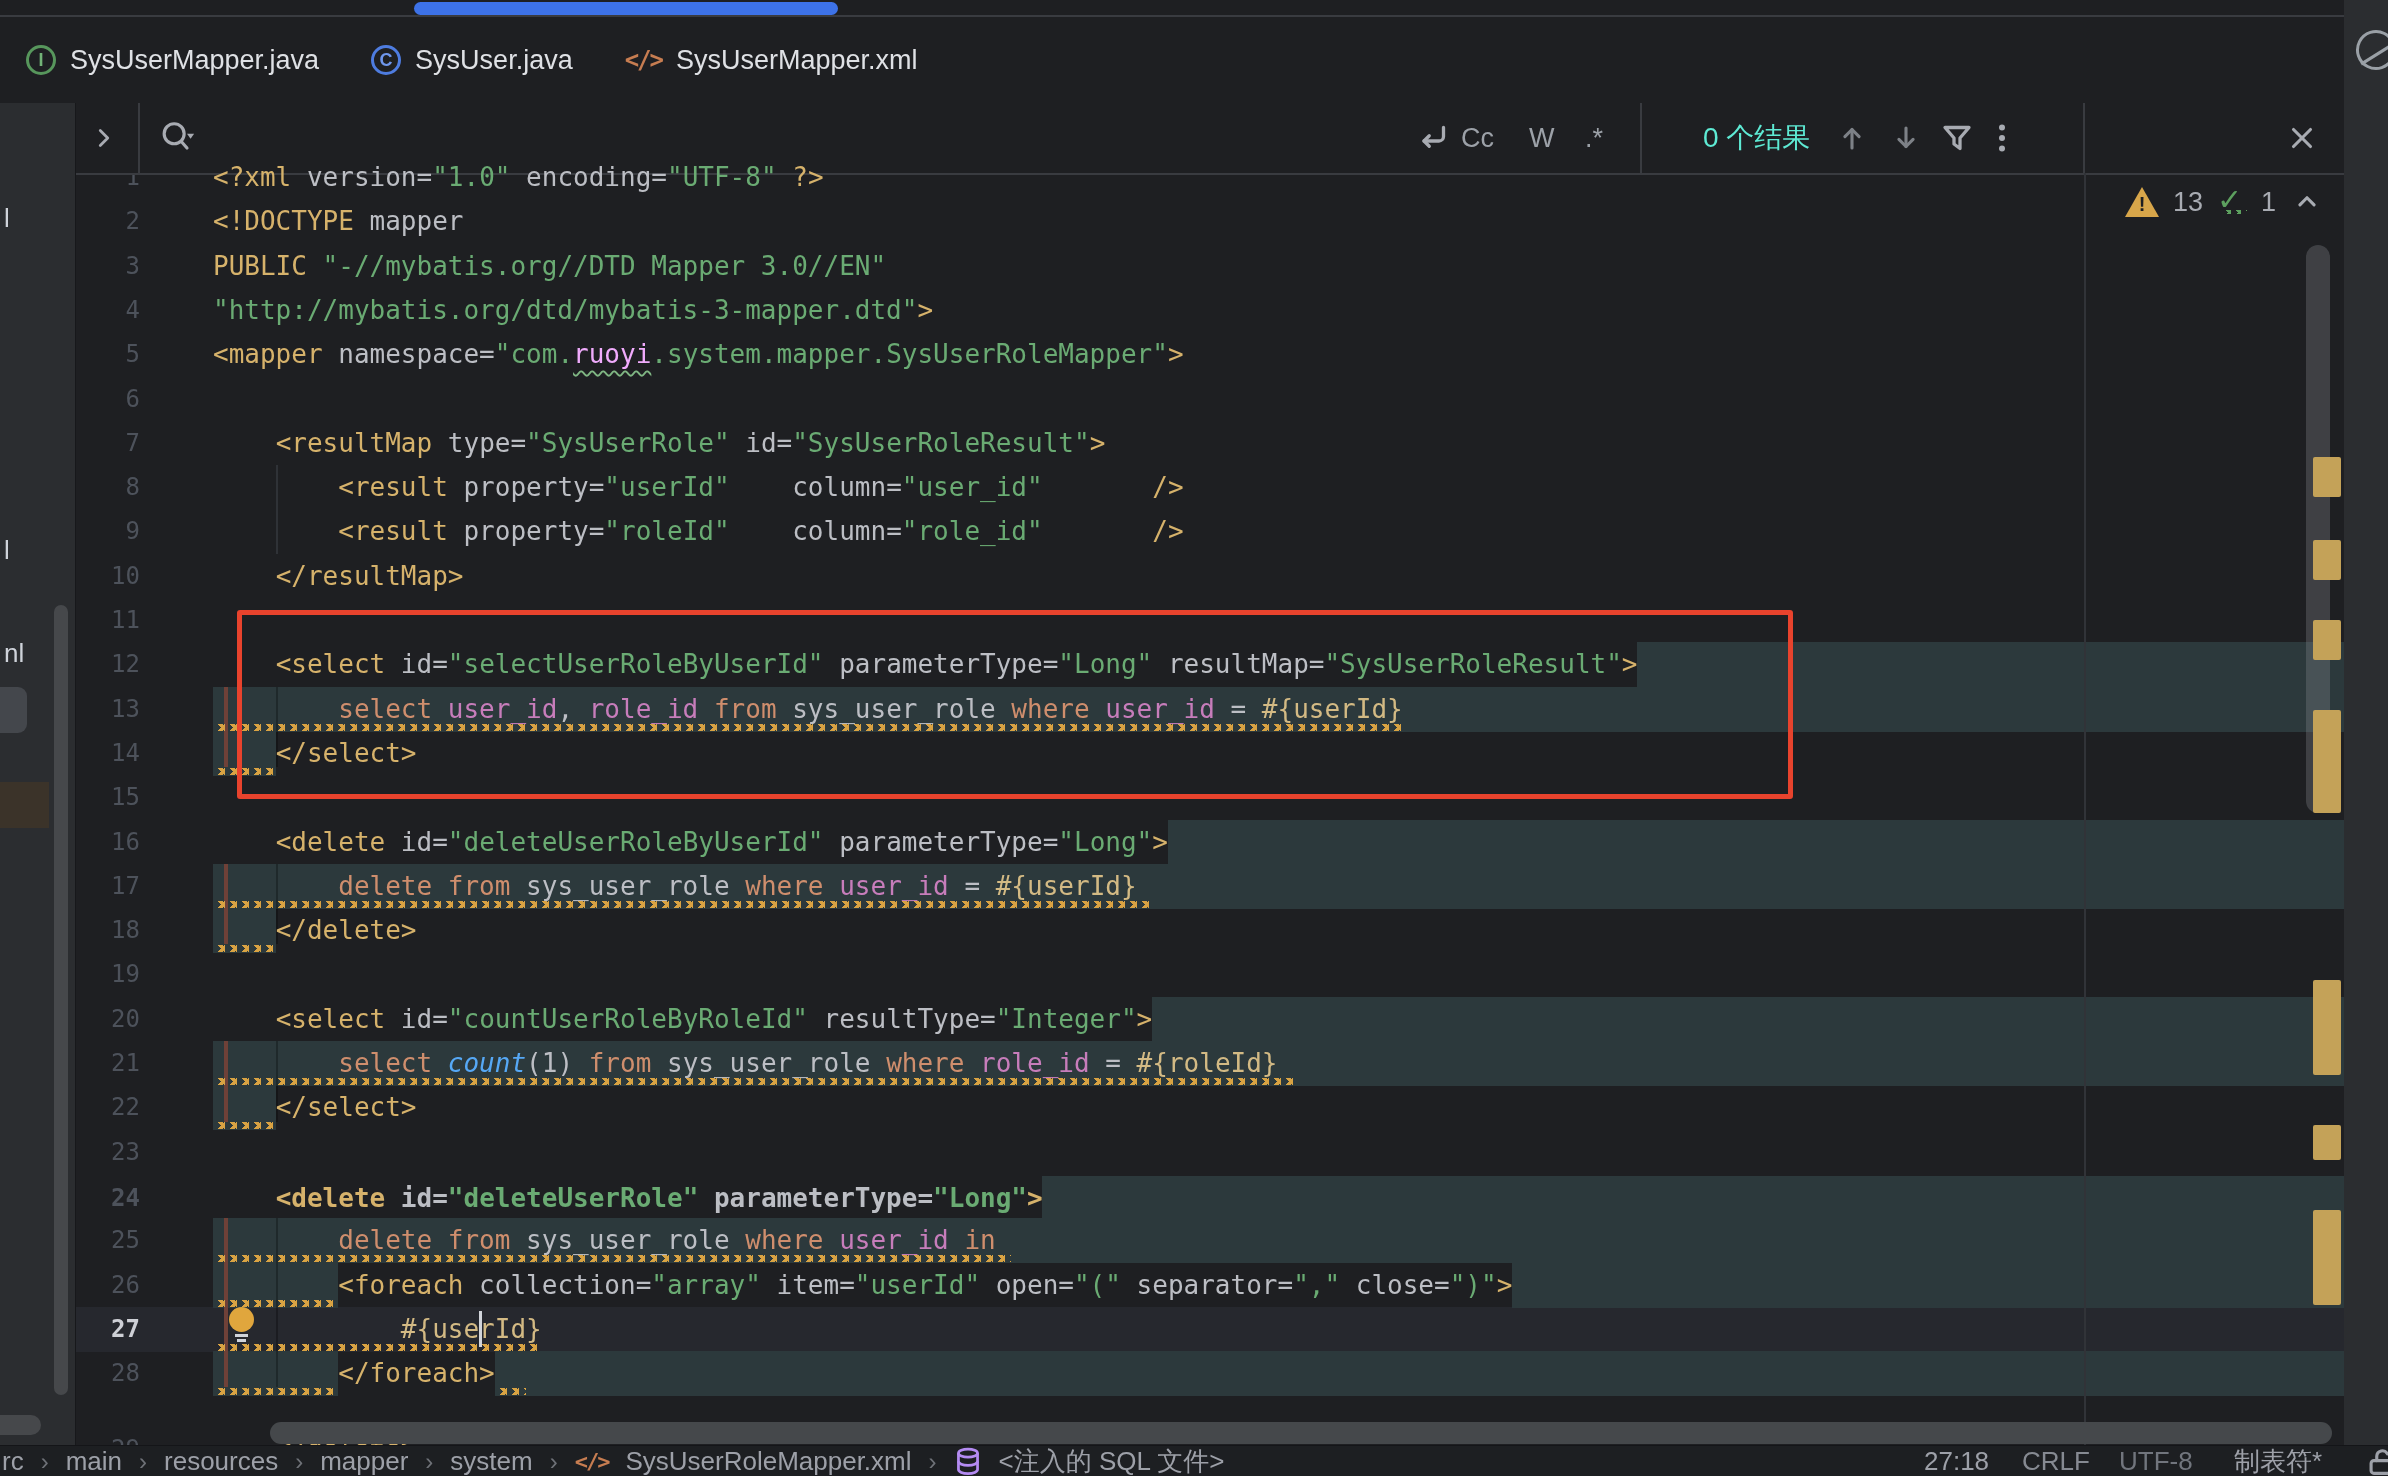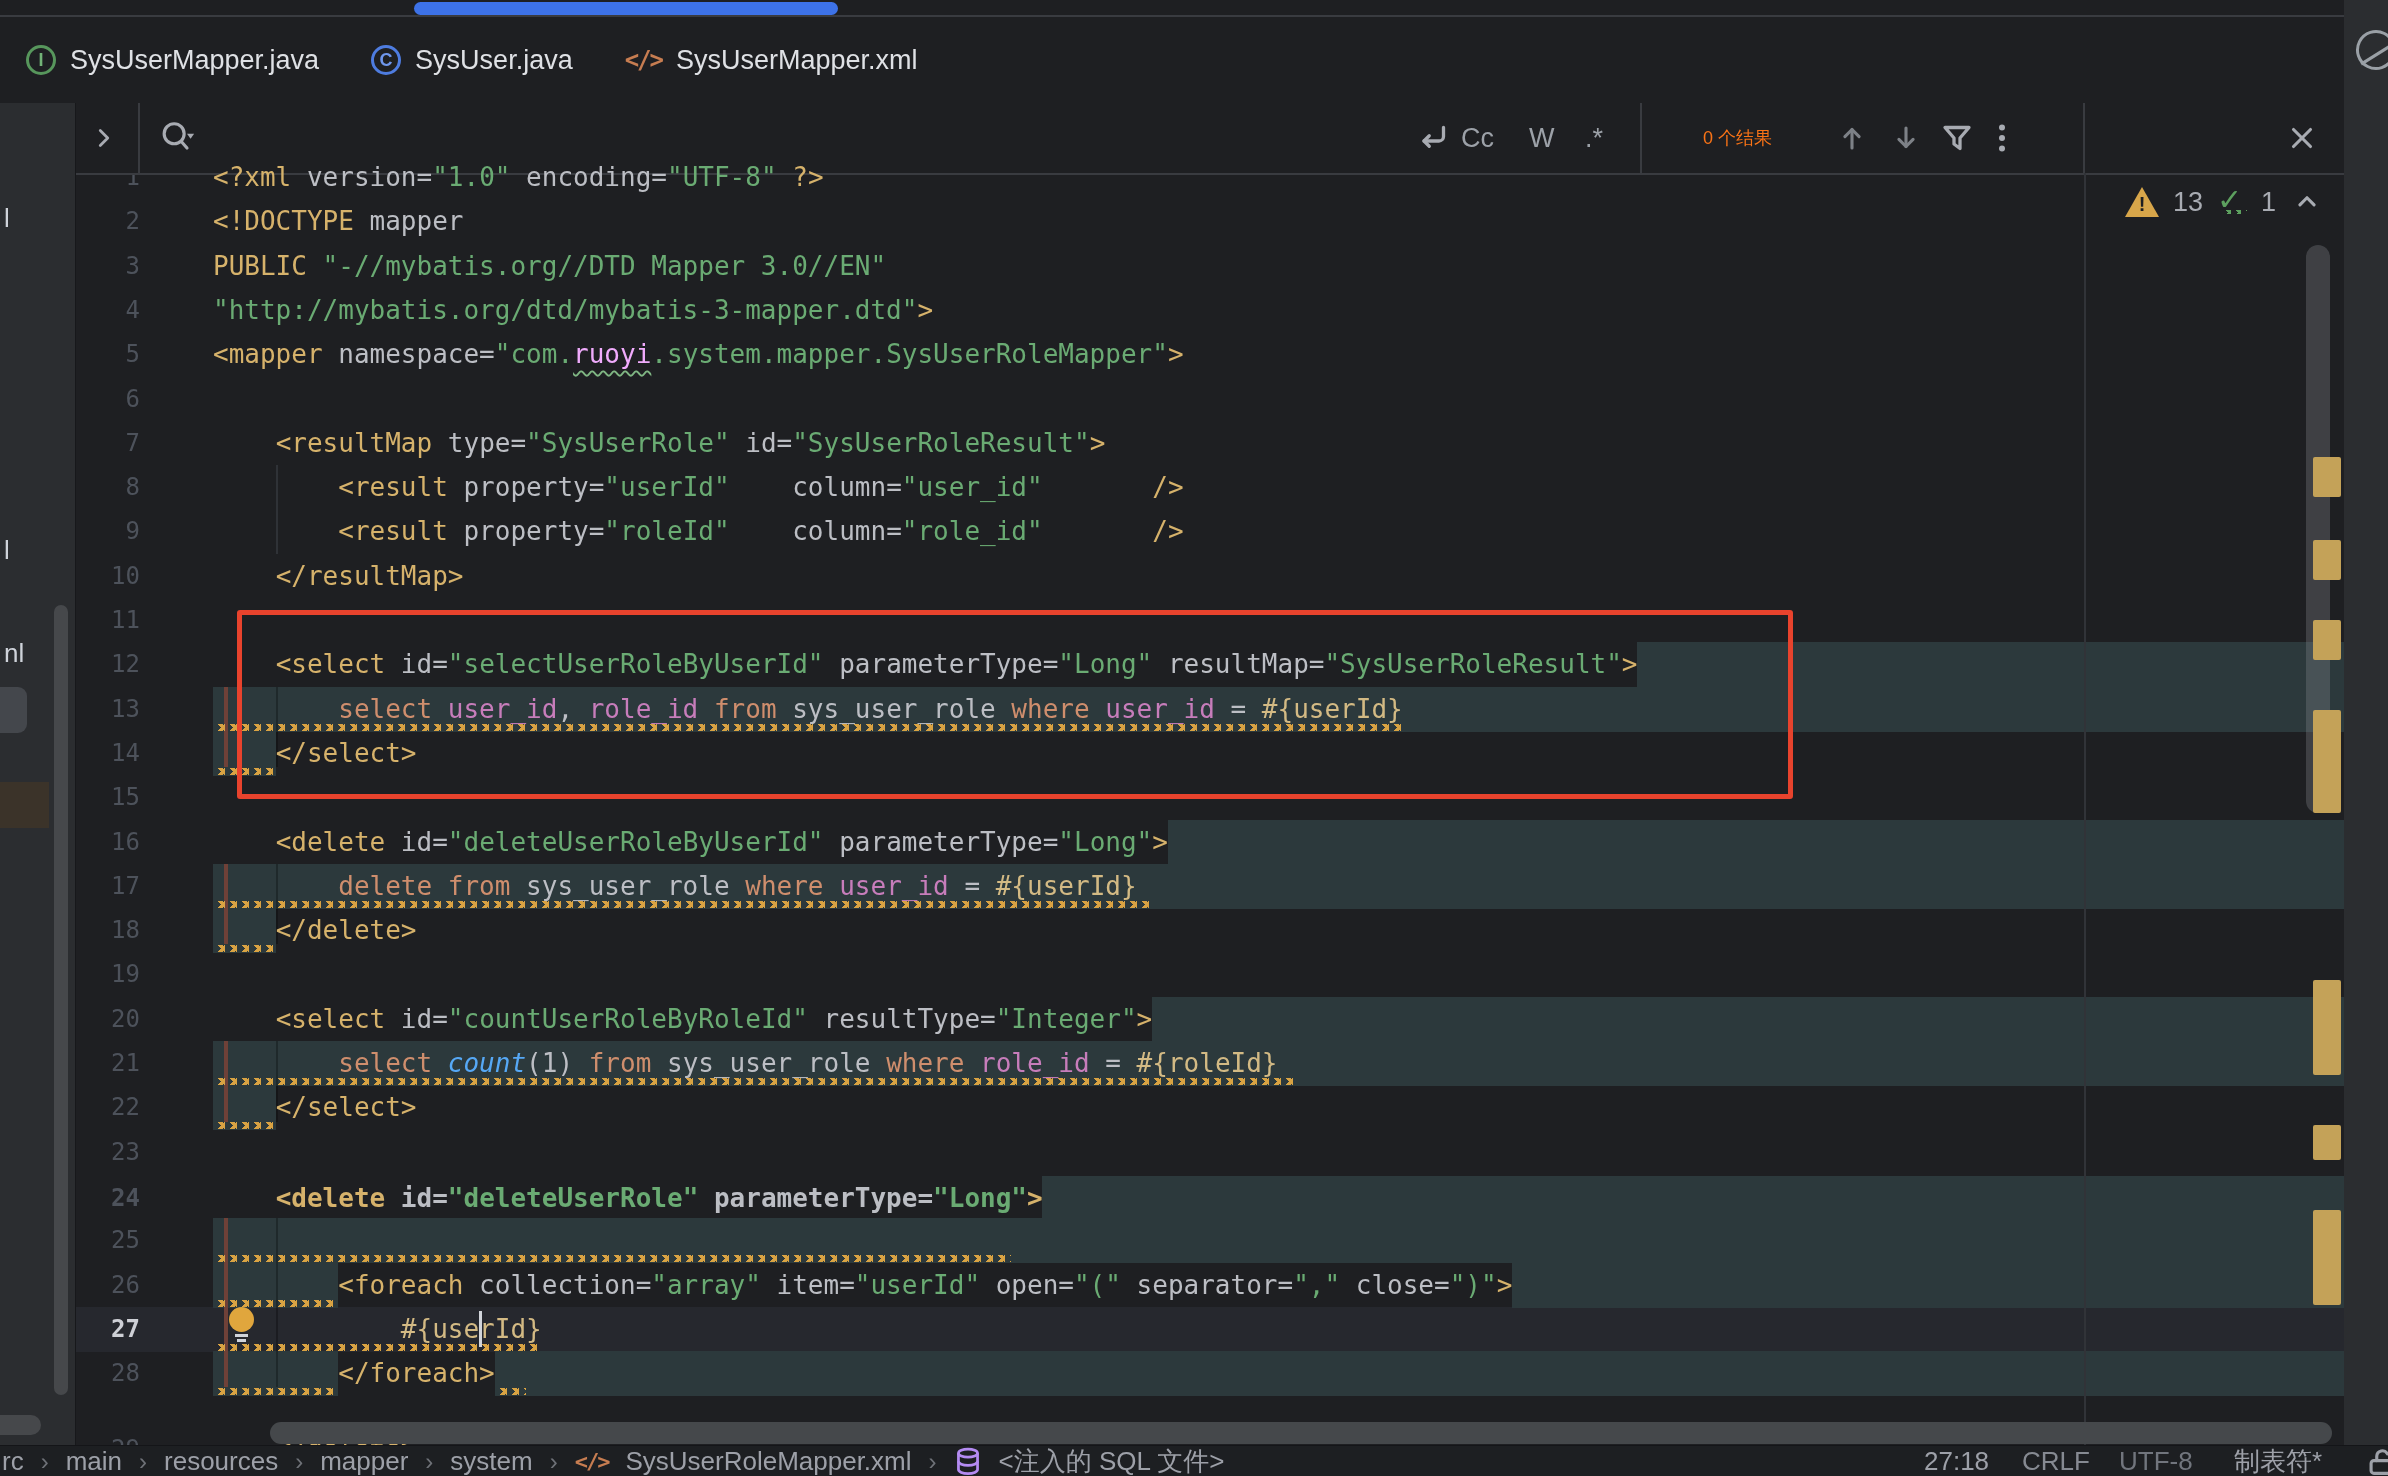--- a/index.html
+++ b/index.html
@@ -20,21 +20,21 @@
     font-size:18px;font-weight:bold;box-sizing:border-box;}
   .ring-green{border:3px solid #57965c;color:#72b377;}
   .ring-blue{border:3px solid #4e7ce0;color:#6f97ec;}
   .xml-glyph{font-size:24px;font-weight:bold;color:#c77d51;letter-spacing:-2px;font-family:"DejaVu Sans Mono",monospace;}
 
   
   #search-bar{left:75px;top:103px;width:2269px;height:70px;background:#1e1f22;border-bottom:2px solid #393b40;}
   .sb-item{position:absolute;top:0;height:70px;display:flex;align-items:center;color:#a8abb2;}
   .sb-toggle{font-size:27px;color:#9ca1a8;}
   .sb-div{position:absolute;top:0;width:2px;height:70px;background:#393b40;}
-  #search-results{font-size:18px;color:#f97316;}
+  #search-results{font-size:28px;color:#5eead4;}
   svg.ic{stroke:#a8abb2;fill:none;stroke-width:2.2;stroke-linecap:round;stroke-linejoin:round;}
 
   
   #editor{left:75px;top:0;width:2269px;height:1445px;background:#1e1f22;overflow:hidden;}
   .row{position:absolute;left:0;width:2269px;height:45px;}
   .row.cur{background:#26282e;}
   .ln{position:absolute;left:0;top:0;width:65px;text-align:right;font-family:"DejaVu Sans Mono",monospace;
     font-size:24px;line-height:45px;color:#4d525b;}
   .row.cur .ln{color:#ced0d6;font-weight:bold;}
   .code{position:absolute;left:138px;top:0;white-space:pre;font-family:"DejaVu Sans Mono",monospace;
@@ -203,20 +203,21 @@
         </div>
         <div class="row" style="top: 1176px; font-weight: bold;">
           <div class="inj" style="left: 967.45px; width: 1301.55px;"></div>
           <div class="ln">24</div>
           <div class="code"><span>    </span><span class="c-tag">&lt;delete</span><span class="c-attr"> id=</span><span class="c-str">"deleteUserRole"</span><span class="c-attr"> parameterType=</span><span class="c-str">"Long"</span><span class="c-tag">&gt;</span></div>
         </div>
         <div class="row" style="top: 1218.2px;">
           <div class="inj" style="left: 138px; width: 2131px;"></div>
           <div class="sq" style="left: 138px; width: 798.15px;"></div>
           <div class="ln">25</div>
+          <div class="code"><span>        </span><span class="c-kw">delete</span><span class="c-kw"> from</span><span class="c-plain"> sys_user_role</span><span class="c-kw"> where</span><span class="c-id"> user_id</span><span class="c-kw"> in</span></div>
         </div>
         <div class="row" style="top: 1262.5px;">
           <div class="inj" style="left: 138px; width: 125.2px;"></div>
           <div class="inj" style="left: 1436.95px; width: 832.05px;"></div>
           <div class="sq" style="left: 138px; width: 125.2px;"></div>
           <div class="ln">26</div>
           <div class="code"><span>        </span><span class="c-tag">&lt;foreach</span><span class="c-attr"> collection=</span><span class="c-str">"array"</span><span class="c-attr"> item=</span><span class="c-str">"userId"</span><span class="c-attr"> open=</span><span class="c-str">"("</span><span class="c-attr"> separator=</span><span class="c-str">","</span><span class="c-attr"> close=</span><span class="c-str">")"</span><span class="c-tag">&gt;</span></div>
         </div>
         <div class="row cur" style="top: 1306.8px;">
           <div class="sq" style="left: 138px; width: 328.65px;"></div>

